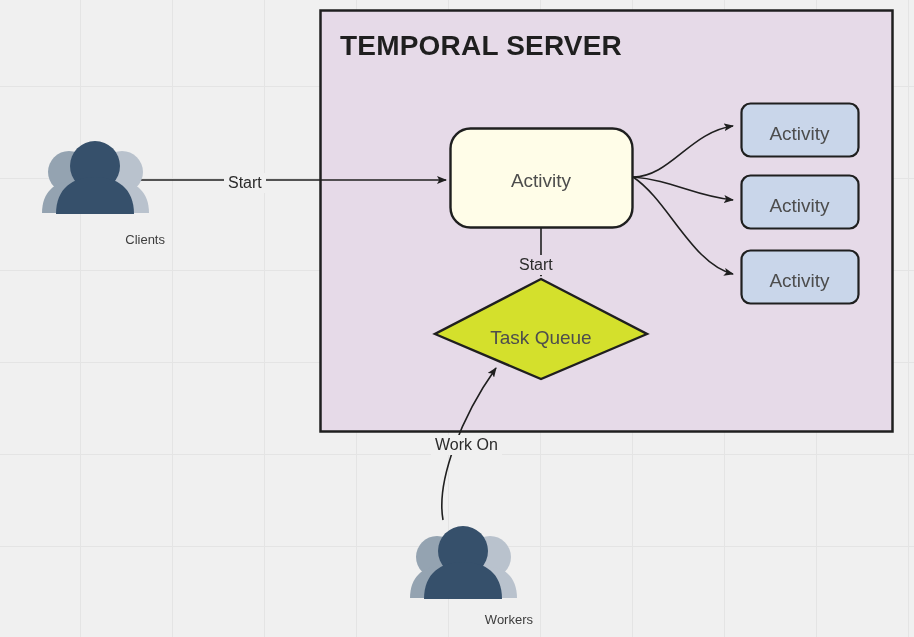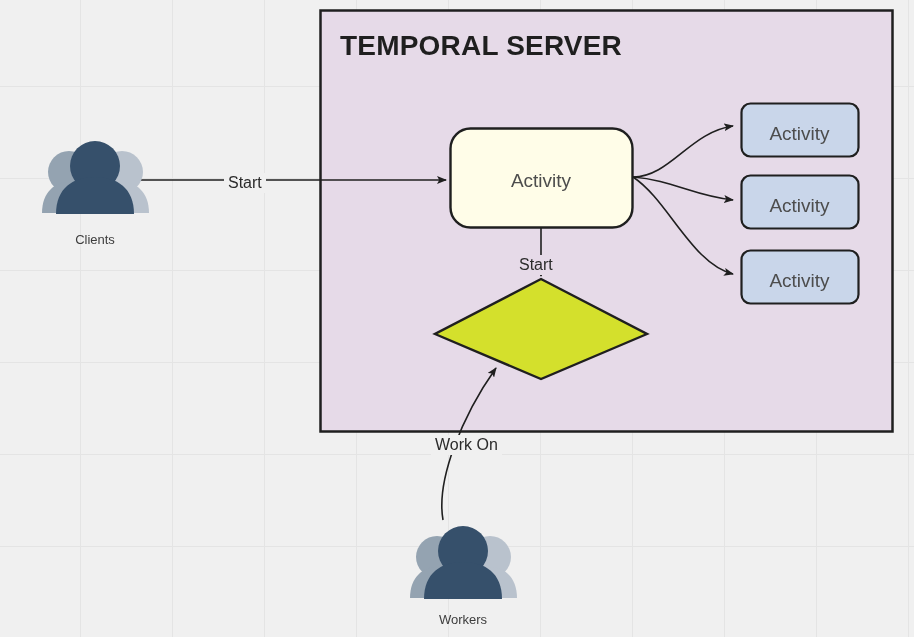--- a/index.html
+++ b/index.html
@@ -55,21 +55,21 @@
     font-weight: bold;
     color: #1f1f1f;
     letter-spacing: 0.2px;
     font-family: "Liberation Sans", sans-serif;
     white-space: nowrap;
   }
   .actor-caption {
     position: absolute;
     font-size: 13px;
     color: #3c3c3c;
-    text-align: center;
+    text-align: right;
     width: 140px;
     font-family: "Liberation Sans", sans-serif;
   }
 </style>
 </head>
 <body>
 
 <div id="canvas">
 
   <svg id="svg-layer" viewBox="0 0 914 637" xmlns="http://www.w3.org/2000/svg">
@@ -121,20 +121,21 @@
   </svg>
 
   <div id="container-title">TEMPORAL SERVER</div>
 
   <div class="node-label" style="left:450px; top:170px; width:182px;">Activity</div>
 
   <div class="node-label" style="left:741px; top:123px; width:117px;">Activity</div>
   <div class="node-label" style="left:741px; top:195px; width:117px;">Activity</div>
   <div class="node-label" style="left:741px; top:270px; width:117px;">Activity</div>
 
+  <div class="node-label" style="left:441px; top:327px; width:200px;">Task Queue</div>
 
   <div class="actor-caption" style="left:25px; top:232px;">Clients</div>
   <div class="actor-caption" style="left:393px; top:612px;">Workers</div>
 
   <div class="edge-label on-canvas" style="left:224px; top:173px;">Start</div>
   <div class="edge-label on-container" style="left:515px; top:255px;">Start</div>
   <div class="edge-label on-canvas" style="left:431px; top:435px;">Work On</div>
 
 </div>
 

